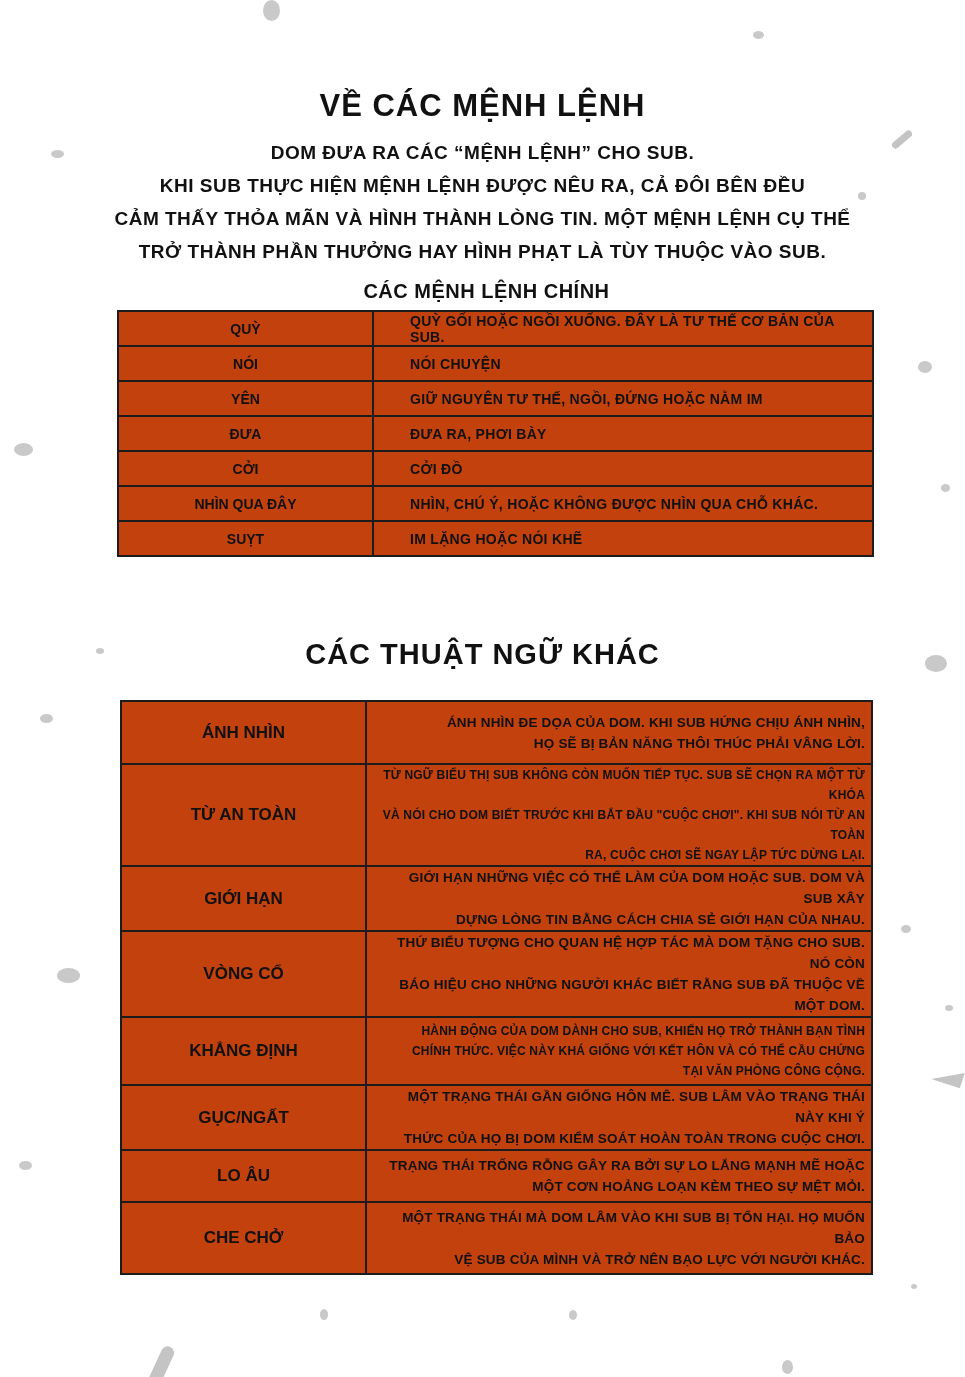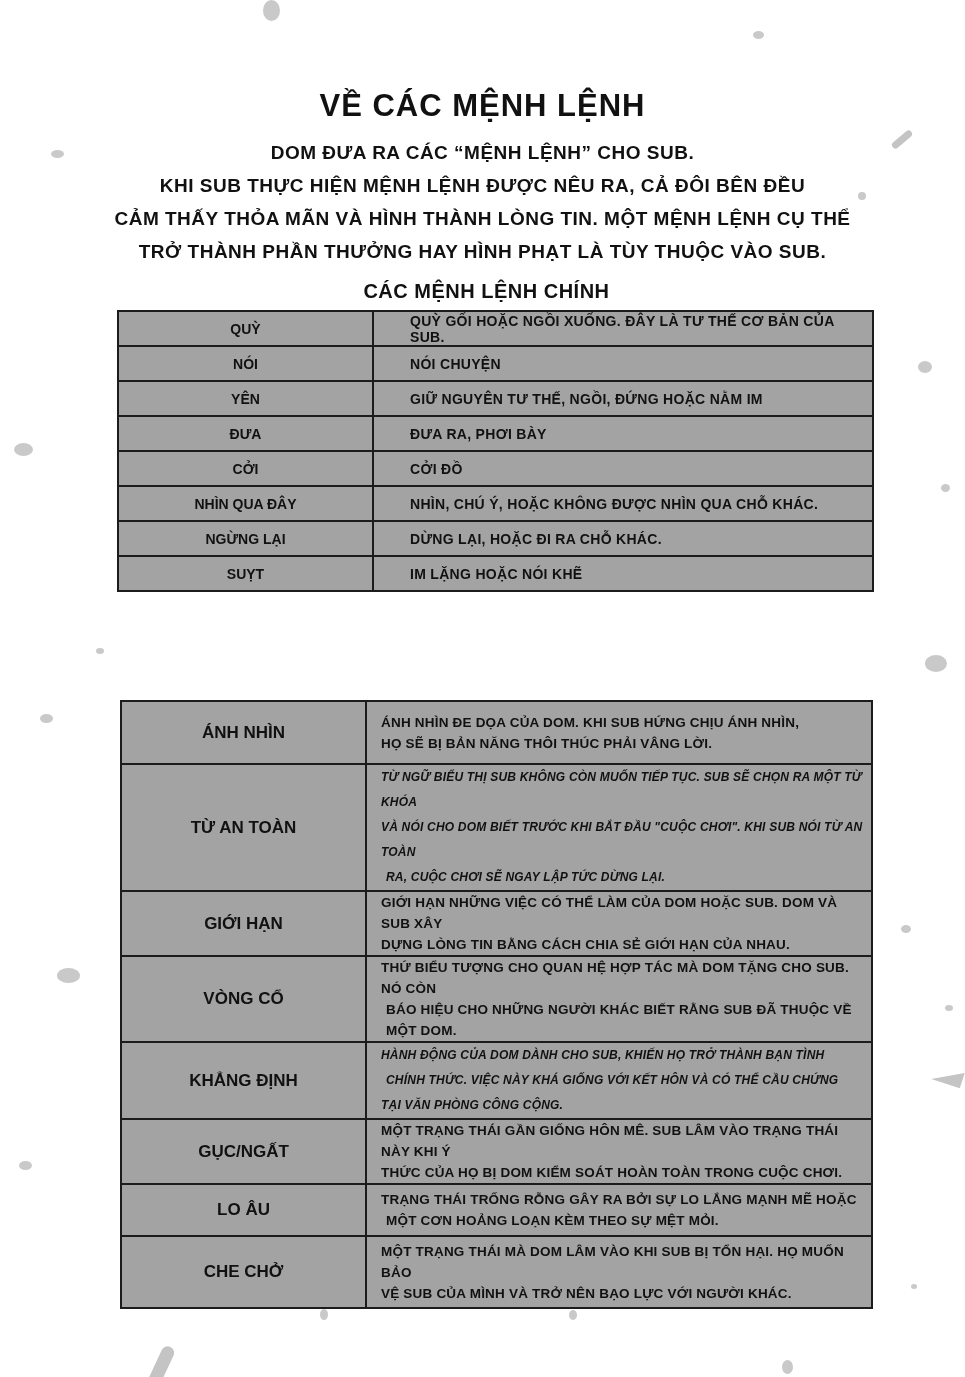--- a/index.html
+++ b/index.html
@@ -28,21 +28,21 @@
   .commands-title{
     position:absolute;top:276px;left:0;width:100%;
     text-align:center;
     font-size:20px;font-weight:bold;letter-spacing:0.5px;
     margin:4px;
   }
 
   table{border-collapse:collapse;table-layout:fixed;}
   .tbl{
     position:absolute;
-    background:#a3a3a3;
+    background:#c2410c;
   }
   .tbl td{
     border:2px solid #1c1c1c;
     font-weight:bold;
     vertical-align:middle;
     padding:0;
   }
   .tbl-commands{left:117px;top:310px;width:757px;}
   .tbl-commands td{font-size:14px;}
   .tbl-commands tr{height:35px;}
@@ -51,23 +51,23 @@
 
   .terms-title{
     position:absolute;top:638px;left:0;width:100%;
     text-align:center;
     font-size:29px;font-weight:bold;letter-spacing:1px;
     margin:0;
   }
 
   .tbl-terms{left:120px;top:700px;width:753px;}
   .tbl-terms .term{width:243px;text-align:center;font-size:17px;}
-  .tbl-terms .def{padding-left:14px;padding-right:6px;}
+  .tbl-terms .def{padding-left:14px;padding-right:6px;text-align:right;}
   .tbl-terms .def .dline{font-size:13.5px;line-height:21px;letter-spacing:0.2px;}
-  .tbl-terms .def.small .dline{font-size:12px;line-height:25px;font-style:italic;}
+  .tbl-terms .def.small .dline{font-size:12px;line-height:20px;}
   .tbl-terms .def .dline.indent{padding-left:5px;}
 
   
   .dot{
     position:absolute;background:#c9c9c9;border-radius:50%;
   }
   .stroke{
     position:absolute;background:#c4c4c4;border-radius:4px;
   }
   .tri{
@@ -113,30 +113,27 @@
       </tr>
       <tr>
         <td class="term">CỞI</td>
         <td class="def">CỞI ĐỒ</td>
       </tr>
       <tr>
         <td class="term">NHÌN QUA ĐÂY</td>
         <td class="def">NHÌN, CHÚ Ý, HOẶC KHÔNG ĐƯỢC NHÌN QUA CHỖ KHÁC.</td>
       </tr>
       <tr>
-        <td class="term">NGỪNG LẠI</td>
-        <td class="def">DỪNG LẠI, HOẶC ĐI RA CHỖ KHÁC.</td>
-      </tr>
-      <tr>
         <td class="term">SUỴT</td>
         <td class="def">IM LẶNG HOẶC NÓI KHẼ</td>
       </tr>
     </tbody>
   </table>
 
+  <h2 class="terms-title">CÁC THUẬT NGỮ KHÁC</h2>
 
   <table class="tbl tbl-terms">
     <tbody>
       <tr style="height:63px;">
         <td class="term">ÁNH NHÌN</td>
         <td class="def">
           <div class="dline">ÁNH NHÌN ĐE DỌA CỦA DOM. KHI SUB HỨNG CHỊU ÁNH NHÌN,</div>
           <div class="dline">HỌ SẼ BỊ BẢN NĂNG THÔI THÚC PHẢI VÂNG LỜI.</div>
         </td>
       </tr>

